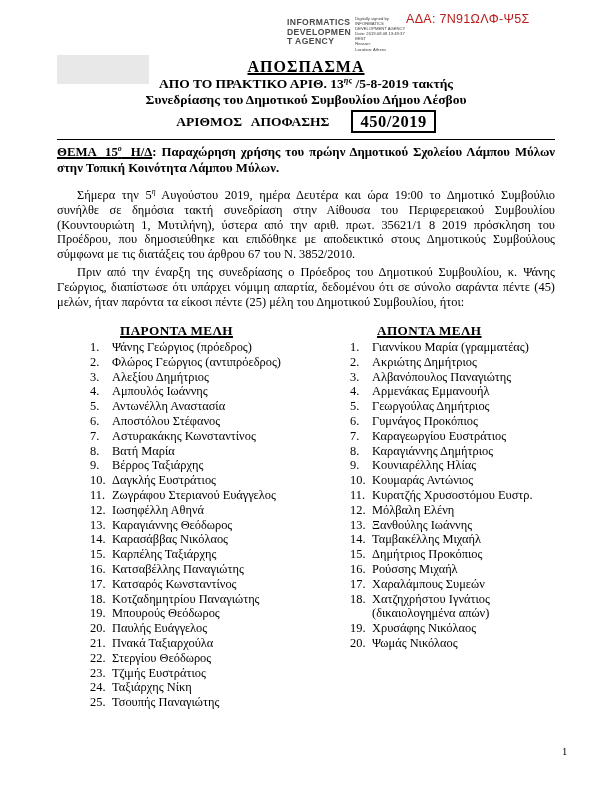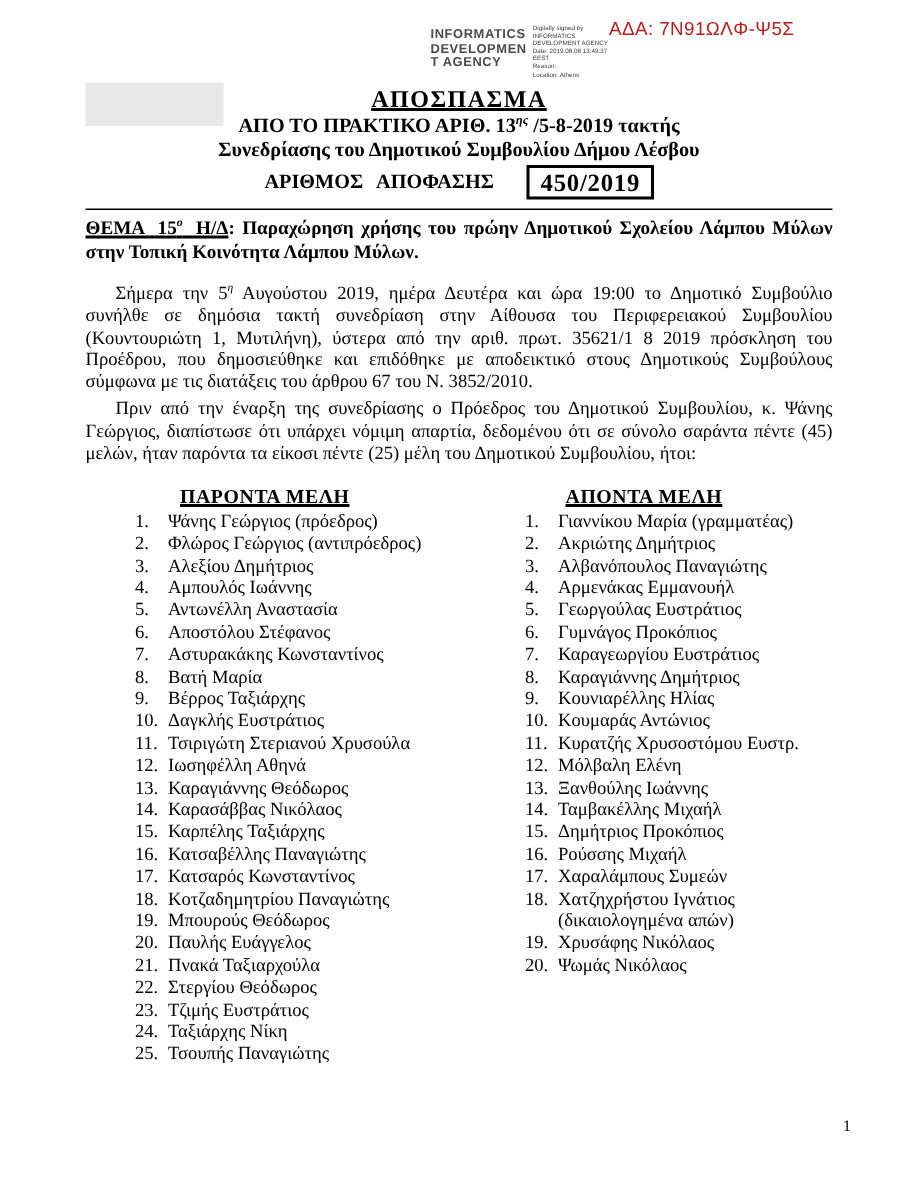--- a/index.html
+++ b/index.html
@@ -99,21 +99,21 @@
     <li>Ψάνης Γεώργιος (πρόεδρος)</li>
     <li>Φλώρος Γεώργιος (αντιπρόεδρος)</li>
     <li>Αλεξίου Δημήτριος</li>
     <li>Αμπουλός Ιωάννης</li>
     <li>Αντωνέλλη Αναστασία</li>
     <li>Αποστόλου Στέφανος</li>
     <li>Αστυρακάκης Κωνσταντίνος</li>
     <li>Βατή Μαρία</li>
     <li>Βέρρος Ταξιάρχης</li>
     <li>Δαγκλής Ευστράτιος</li>
-    <li>Τσιριγώτη Στεριανού Χρυσούλα</li>
+    <li>Ζωγράφου Στεριανού Ευάγγελος</li>
     <li>Ιωσηφέλλη Αθηνά</li>
     <li>Καραγιάννης Θεόδωρος</li>
     <li>Καρασάββας Νικόλαος</li>
     <li>Καρπέλης Ταξιάρχης</li>
     <li>Κατσαβέλλης Παναγιώτης</li>
     <li>Κατσαρός Κωνσταντίνος</li>
     <li>Κοτζαδημητρίου Παναγιώτης</li>
     <li>Μπουρούς Θεόδωρος</li>
     <li>Παυλής Ευάγγελος</li>
     <li>Πνακά Ταξιαρχούλα</li>
@@ -121,21 +121,21 @@
     <li>Τζιμής Ευστράτιος</li>
     <li>Ταξιάρχης Νίκη</li>
     <li>Τσουπής Παναγιώτης</li>
   </ol>
 
   <ol class="member-list list-absent">
     <li>Γιαννίκου Μαρία (γραμματέας)</li>
     <li>Ακριώτης Δημήτριος</li>
     <li>Αλβανόπουλος Παναγιώτης</li>
     <li>Αρμενάκας Εμμανουήλ</li>
-    <li>Γεωργούλας Ευστράτιος</li>
+    <li>Γεωργούλας Δημήτριος</li>
     <li>Γυμνάγος Προκόπιος</li>
     <li>Καραγεωργίου Ευστράτιος</li>
     <li>Καραγιάννης Δημήτριος</li>
     <li>Κουνιαρέλλης Ηλίας</li>
     <li>Κουμαράς Αντώνιος</li>
     <li>Κυρατζής Χρυσοστόμου Ευστρ.</li>
     <li>Μόλβαλη Ελένη</li>
     <li>Ξανθούλης Ιωάννης</li>
     <li>Ταμβακέλλης Μιχαήλ</li>
     <li>Δημήτριος Προκόπιος</li>

